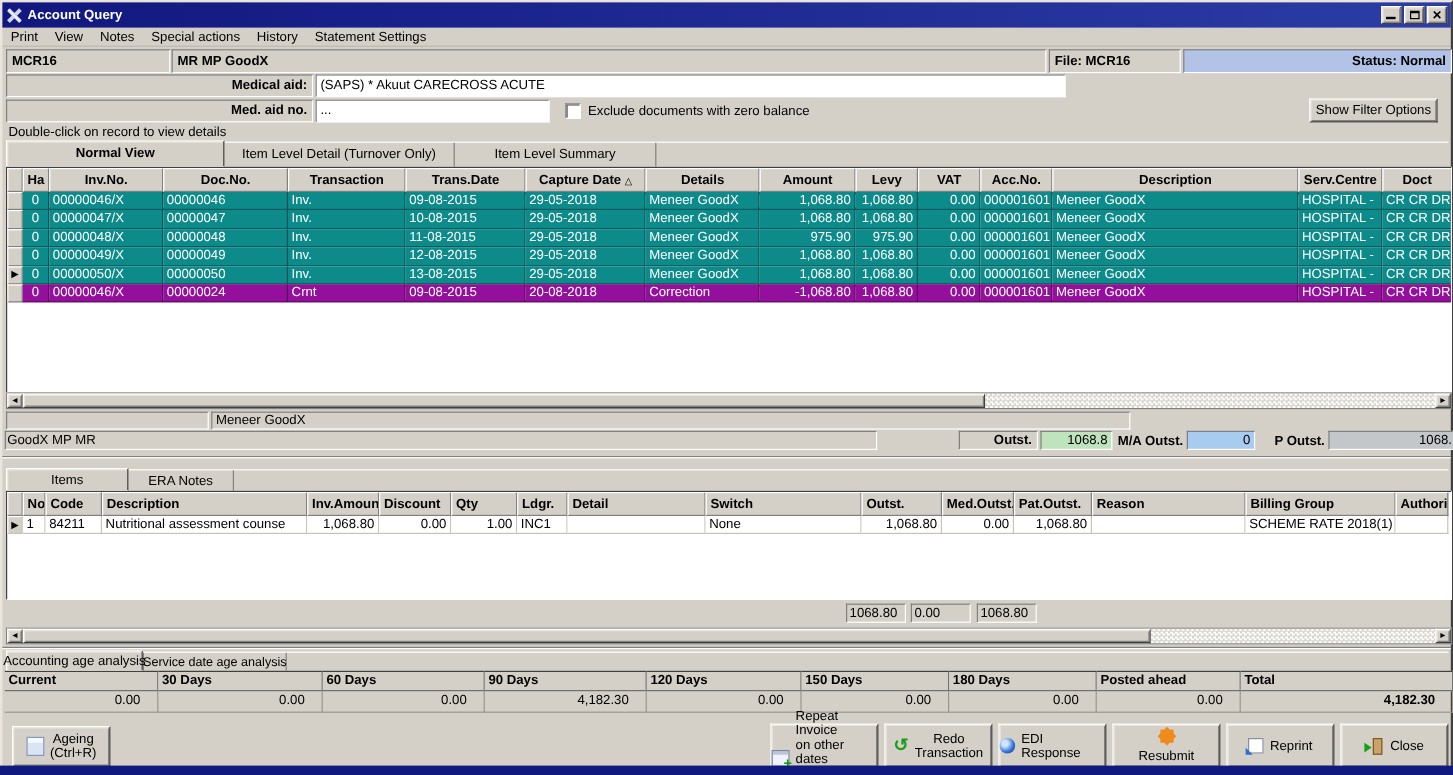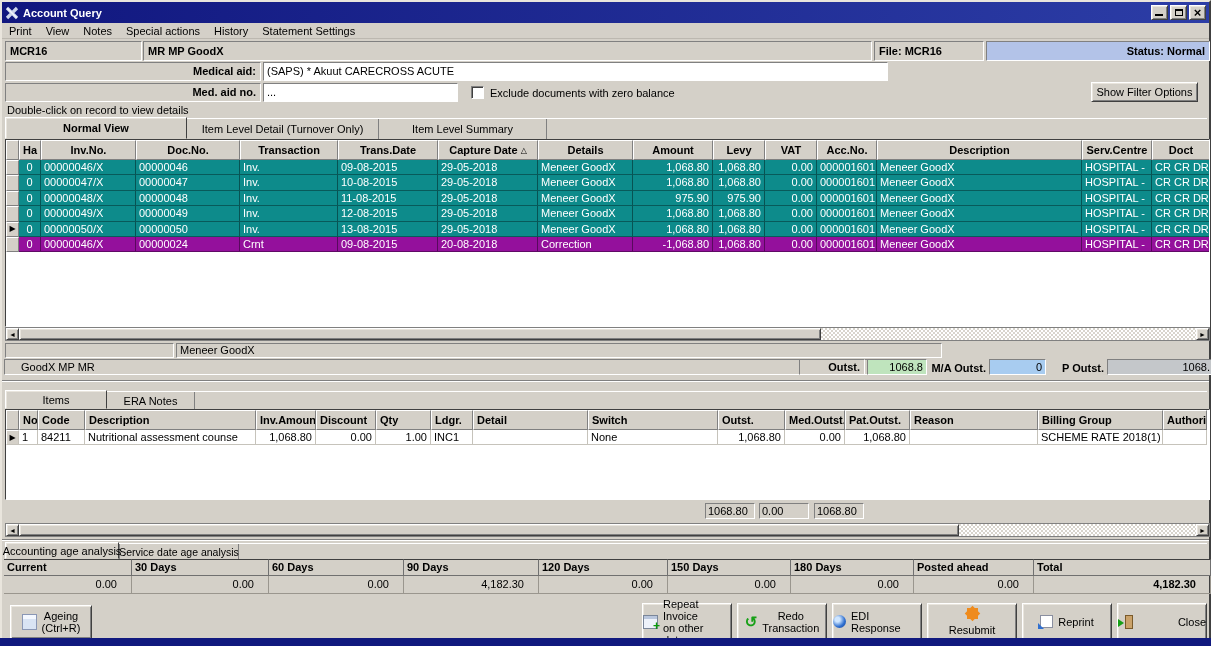--- a/index.html
+++ b/index.html
@@ -277,21 +277,21 @@
   <div class="abs hscroll" style="left:3px;top:325px;width:1205px;">
     <span class="sbtn raised">◄</span>
     <span class="sthumb raised" style="width:802px;"></span>
     <span class="strack"></span>
     <span class="sbtn raised">►</span>
   </div>
 
   <div class="abs sunken" style="left:3px;top:341px;width:169px;height:15px;"></div>
   <div class="abs sunken t11" style="left:174px;top:341px;width:766px;height:15px;line-height:13px;padding:0 3px;">Meneer GoodX</div>
 
-  <div class="abs sunken t11" style="left:2px;top:357px;width:915px;height:16px;line-height:14px;padding:0 16px;">GoodX MP MR</div>
+  <div class="abs sunken t11" style="left:2px;top:357px;width:727px;height:16px;line-height:14px;padding:0 1px;">GoodX MP MR</div>
   <div class="abs sunken t11 bold" style="left:797px;top:357px;width:66px;height:16px;line-height:14px;text-align:right;padding-right:4px;">Outst.</div>
   <div class="abs sunken t11" style="left:865px;top:357px;width:60px;height:16px;line-height:14px;text-align:right;padding-right:3px;background:var(--outst-bg);">1068.8</div>
   <div class="abs t11 bold" style="left:926px;top:358px;width:58px;text-align:right;">M/A Outst.</div>
   <div class="abs sunken t11" style="left:987px;top:357px;width:57px;height:16px;line-height:14px;text-align:right;padding-right:3px;background:var(--ma-outst-bg);">0</div>
   <div class="abs t11 bold" style="left:1044px;top:358px;width:58px;text-align:right;">P Outst.</div>
   <div class="abs sunken t11" style="left:1105px;top:357px;width:106px;height:16px;line-height:14px;text-align:right;padding-right:2px;background:var(--p-outst-bg);">1068.</div>
 
   <div class="abs groove" style="left:0;top:378px;right:0;"></div>
 
   <div class="abs tab-active" style="left:3px;top:388px;width:102px;height:19px;">Items</div>
@@ -383,21 +383,21 @@
       </div>
   </div>
 
   <div class="abs raised btn" style="left:8px;top:603px;width:82px;height:34px;">
     <span class="icon-ageing"></span>
     <span class="lines">
       <span>Ageing</span>
       <span>(Ctrl+R)</span>
     </span>
   </div>
-  <div class="abs raised btn" style="left:640px;top:601px;width:90px;height:37px;">
+  <div class="abs raised btn" style="left:640px;top:601px;width:90px;height:37px;align-items:flex-end;">
     <span class="icon-repeat"></span>
     <span class="lines">
       <span>Repeat Invoice</span>
       <span>on other dates</span>
     </span>
   </div>
   <div class="abs raised btn" style="left:735px;top:601px;width:90px;height:37px;">
     <span class="icon-redo">↺</span>
     <span class="lines">
       <span>Redo</span>
@@ -409,21 +409,21 @@
     <span>EDI Response</span>
   </div>
   <div class="abs raised btn" style="left:925px;top:601px;width:90px;height:37px;flex-direction:column;">
     <span class="icon-resubmit"></span>
     <span>Resubmit</span>
   </div>
   <div class="abs raised btn" style="left:1020px;top:601px;width:90px;height:37px;">
     <span class="icon-reprint"></span>
     <span>Reprint</span>
   </div>
-  <div class="abs raised btn" style="left:1115px;top:601px;width:90px;height:37px;justify-content:space-between;">
+  <div class="abs raised btn" style="left:1115px;top:601px;width:90px;height:37px;">
     <span class="icon-close-door">
         <span class="arrow"></span>
         <span class="door"></span>
       </span>
     <span>Close</span>
   </div>
 
   <div class="abs" style="left:-2px;top:636px;width:1211px;height:10px;background:#10197e;"></div>
 </div>
 

